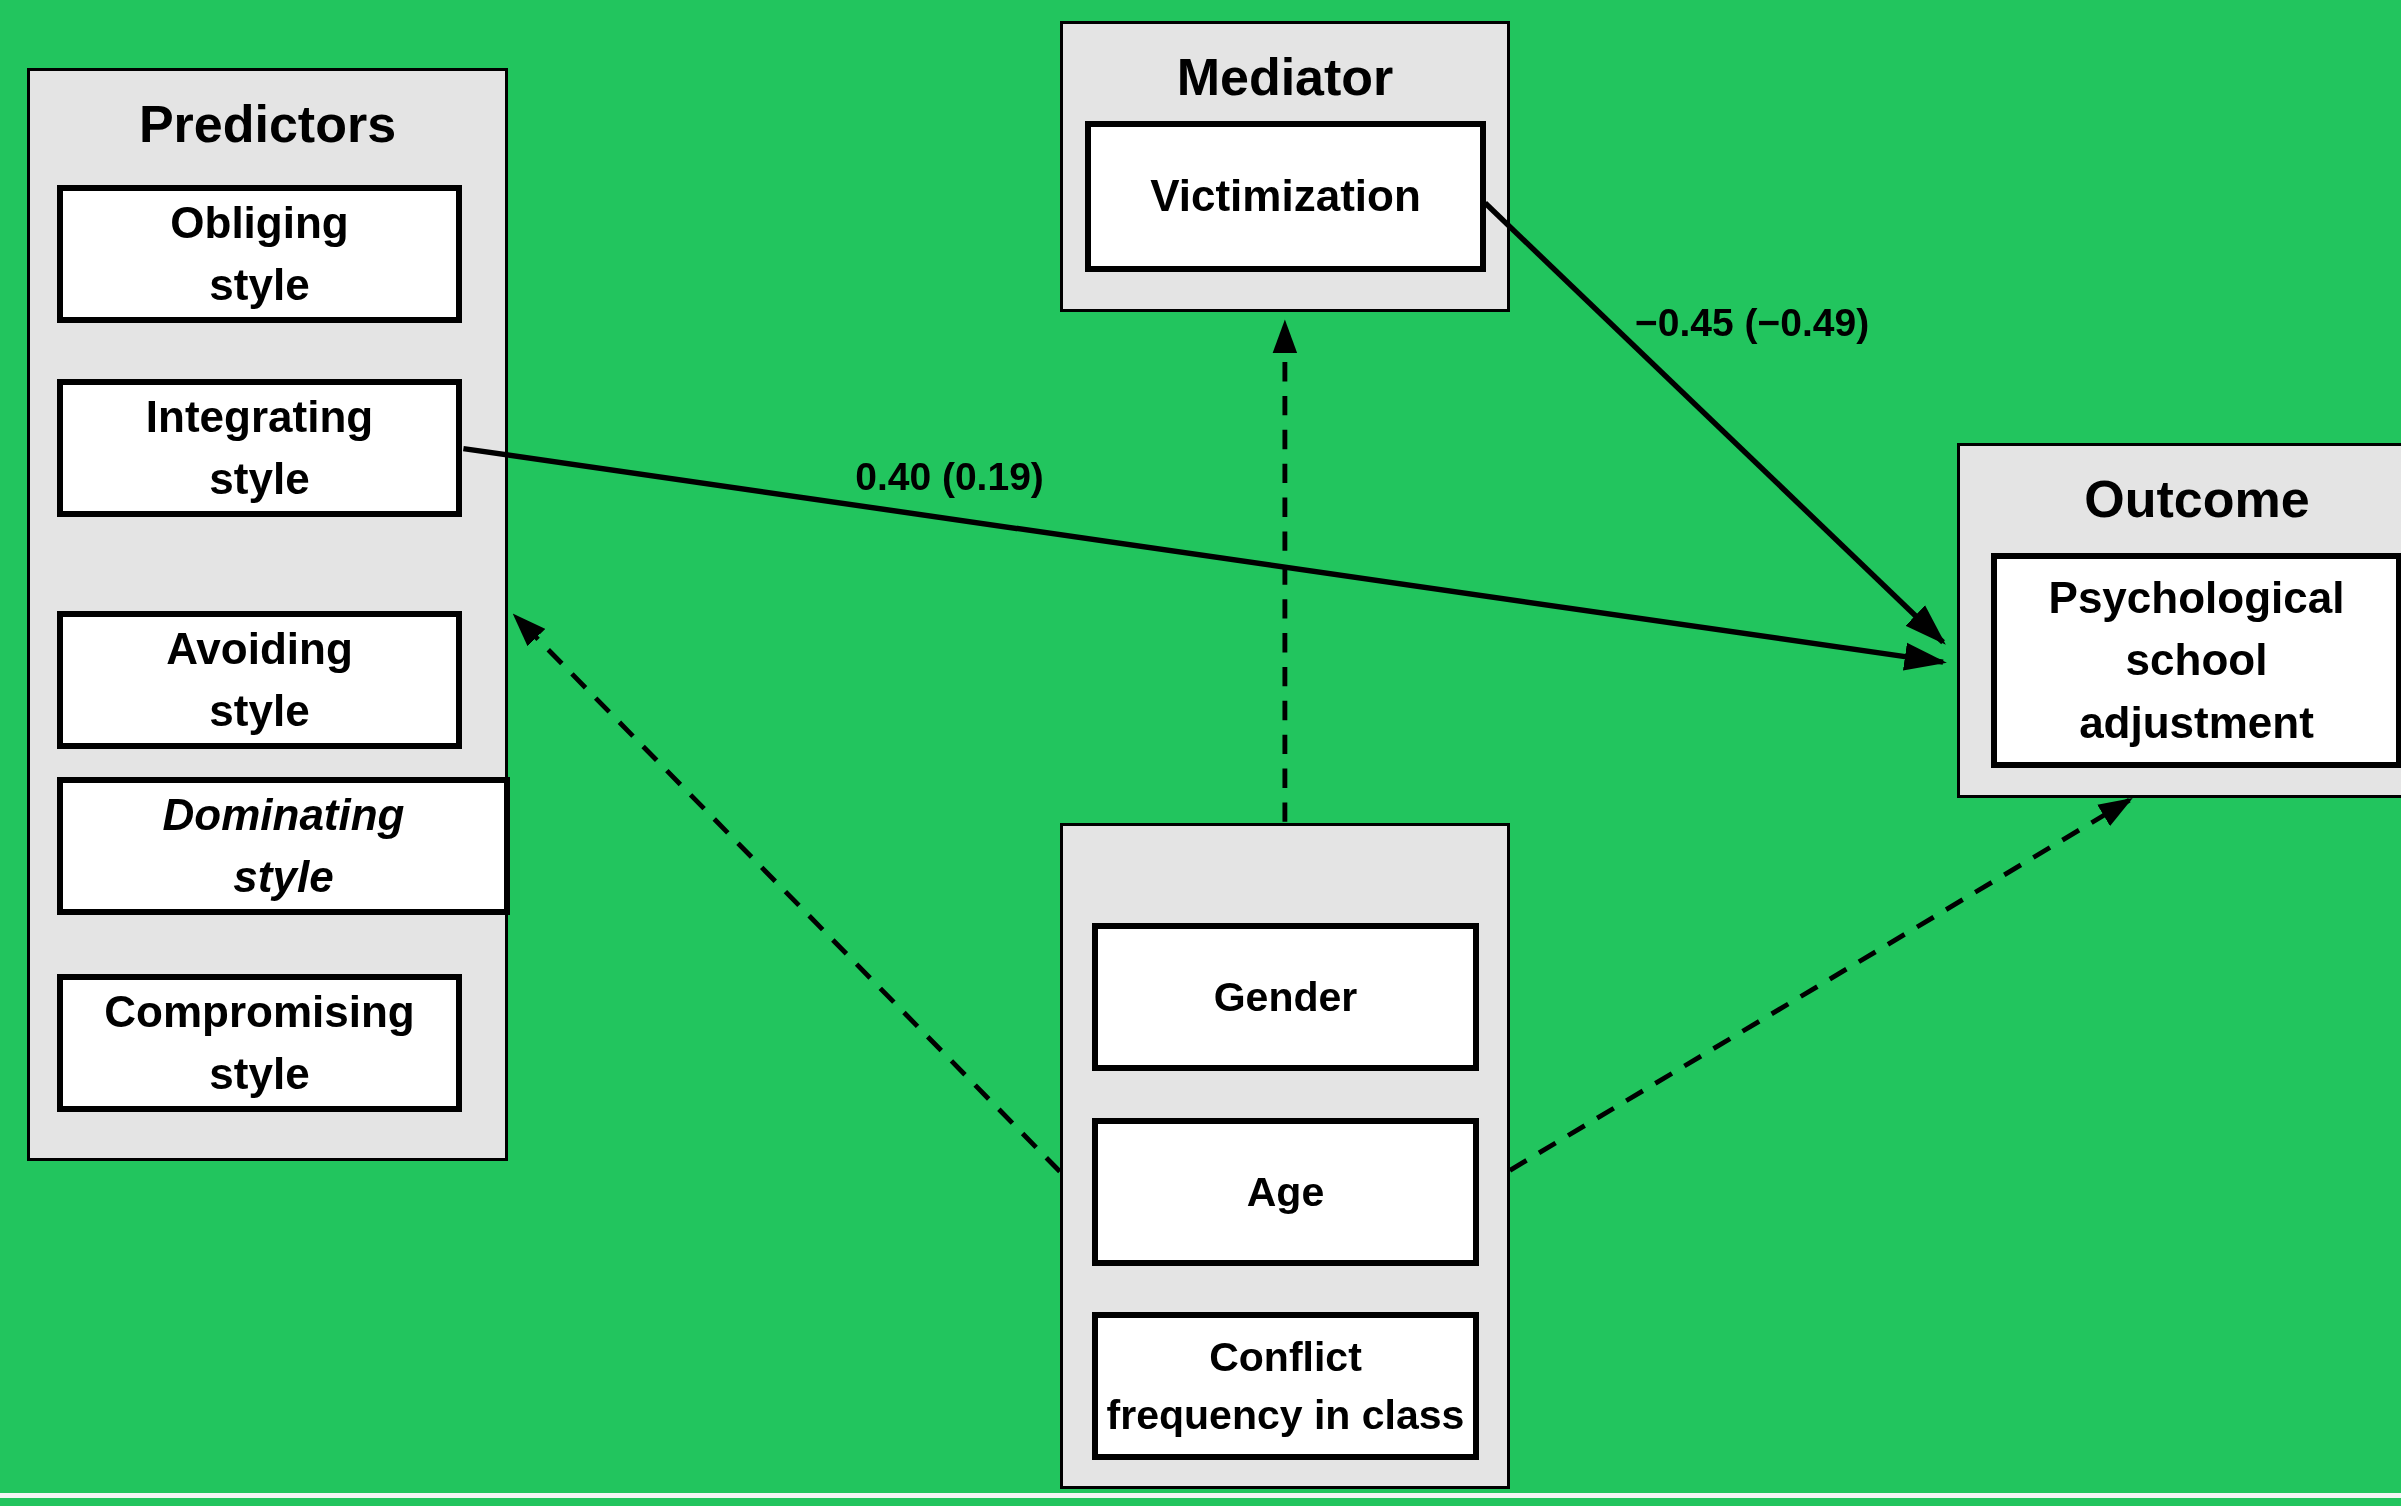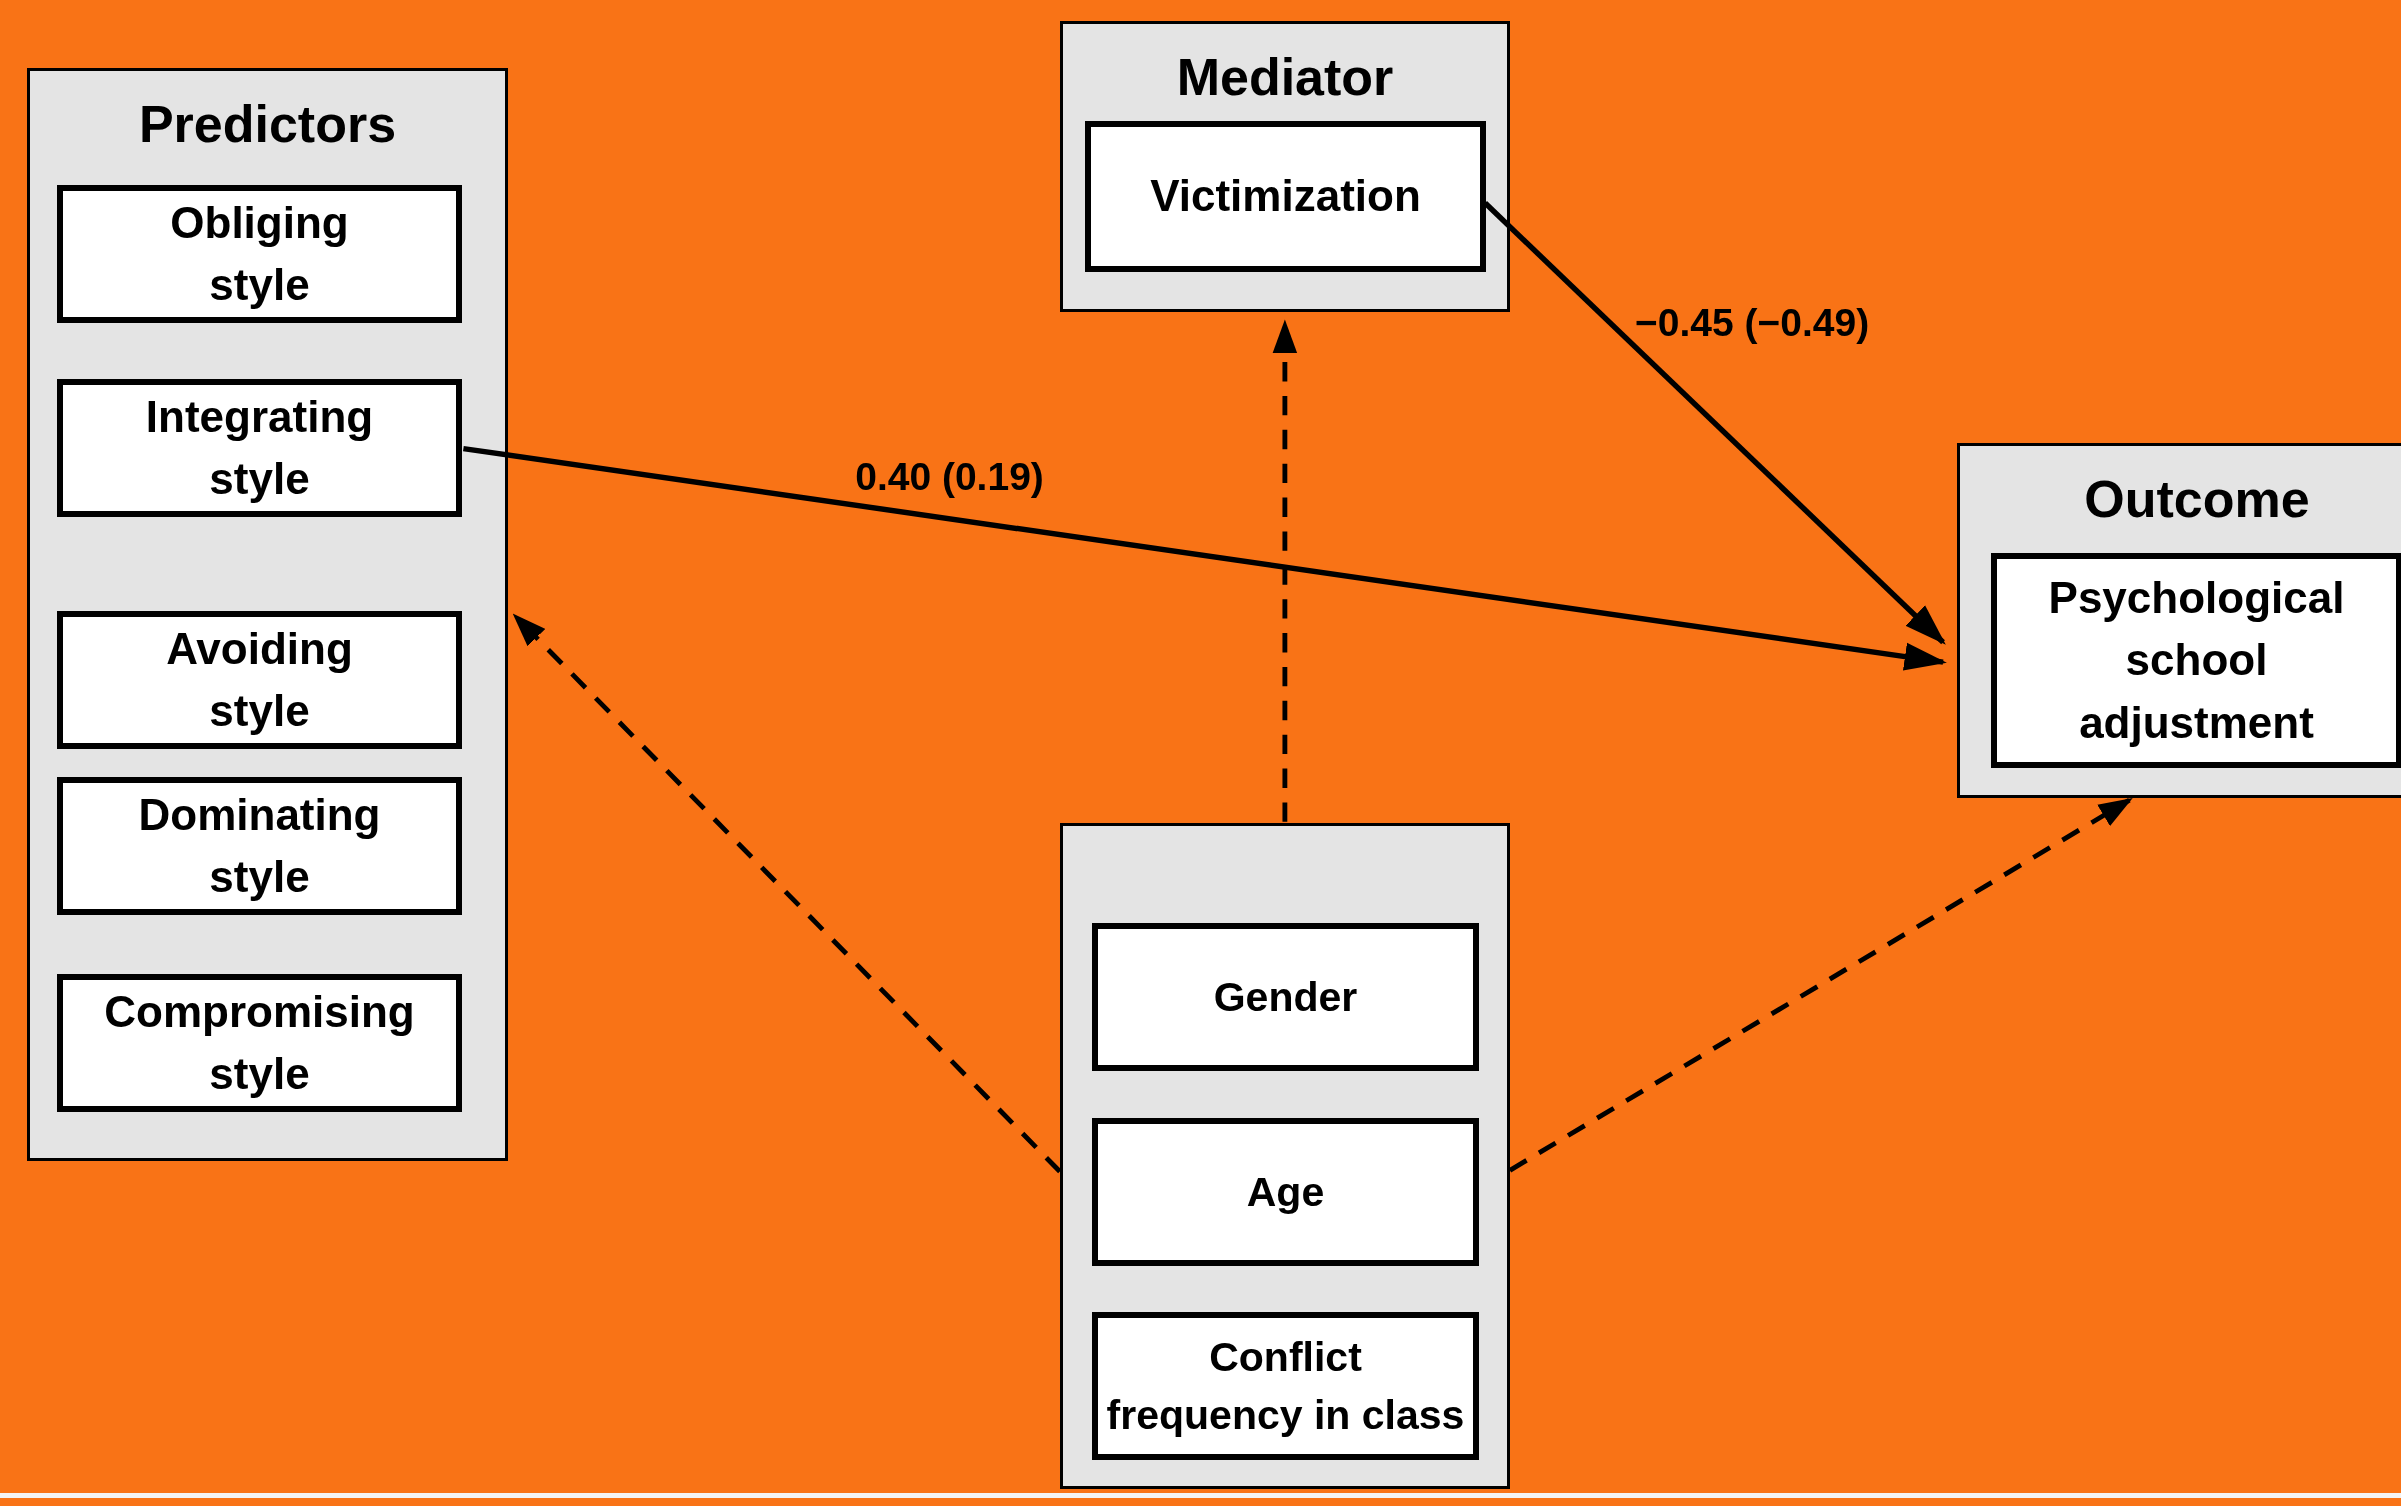--- a/index.html
+++ b/index.html
@@ -1,20 +1,20 @@
 <!DOCTYPE html>
 <html style="font-size:9.7px"><head>
 <meta charset="utf-8">
 <style>
   html, body { margin: 0; padding: 0; background: #ffffff; }
   .stage {
     position: relative;
     width: 2401px;
     height: 1507px;
-    background: #f97316;
+    background: #22c55e;
     font-family: "Liberation Sans", sans-serif;
     font-weight: bold;
     color: #000000;
     overflow: hidden;
   }
   .group {
     position: absolute;
     background: #e4e4e4;
     border: 3px solid #000000;
     box-sizing: border-box;
@@ -77,21 +77,21 @@
 style</span>
     </div>
     <div class="item-box" style="left:27px; top:308px;  width:405px; height:138px;">
       <span>Integrating
 style</span>
     </div>
     <div class="item-box" style="left:27px; top:508px;  width:405px; height:138px;margin-top:32px;">
       <span>Avoiding
 style</span>
     </div>
-    <div class="item-box" style="left:27px; top:706px; width:405px; height:138px;">
+    <div class="item-box" style="left:27px; top:706px; width:453px; height:138px;font-style:italic;">
       <span>Dominating
 style</span>
     </div>
     <div class="item-box" style="left:27px; top:903px; width:405px; height:138px;">
       <span>Compromising
 style</span>
     </div>
   </div>
 
   <div class="group group-mediator" style="left:1060px; top:21px; width:450px; height:291px;">

